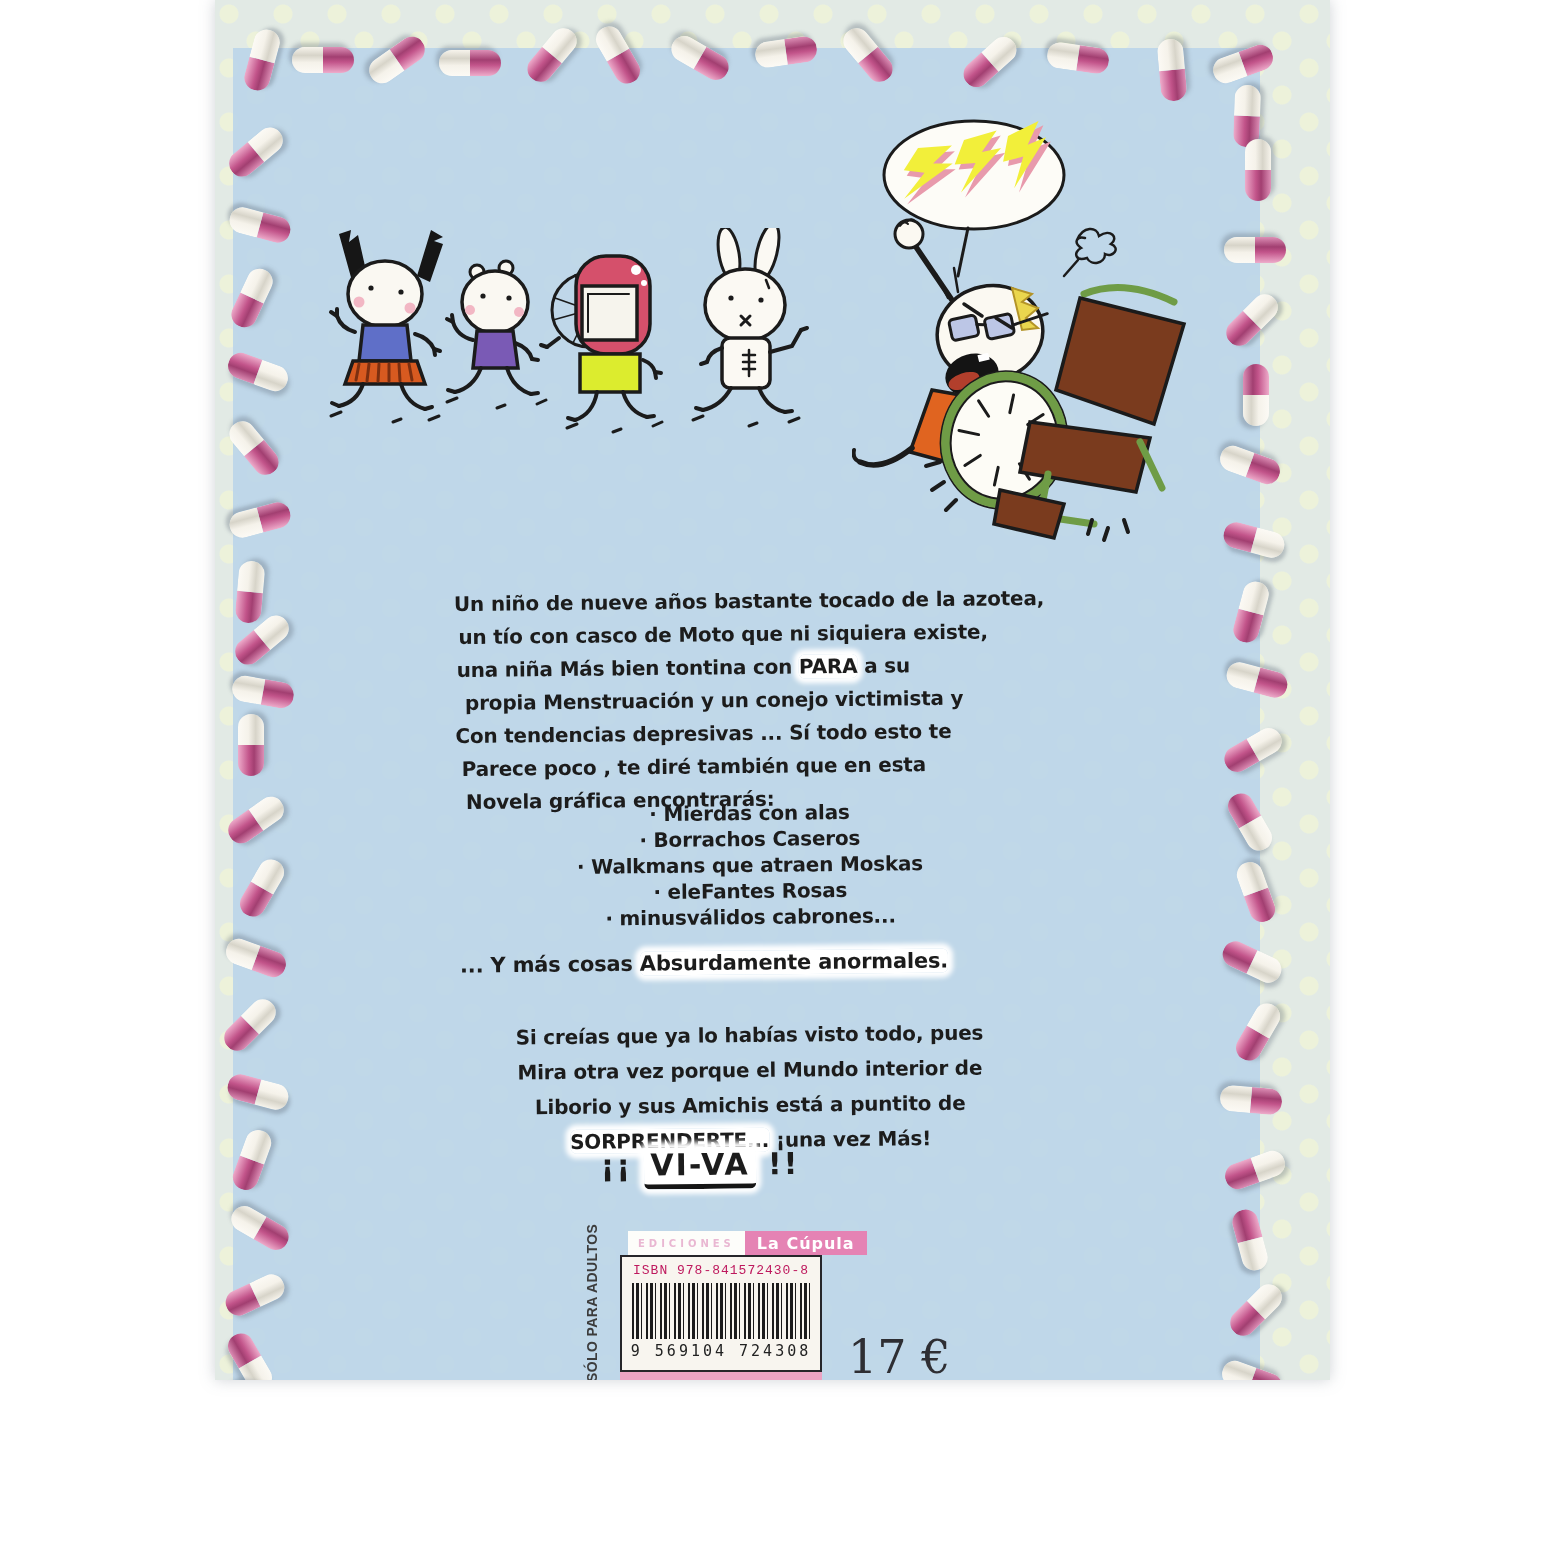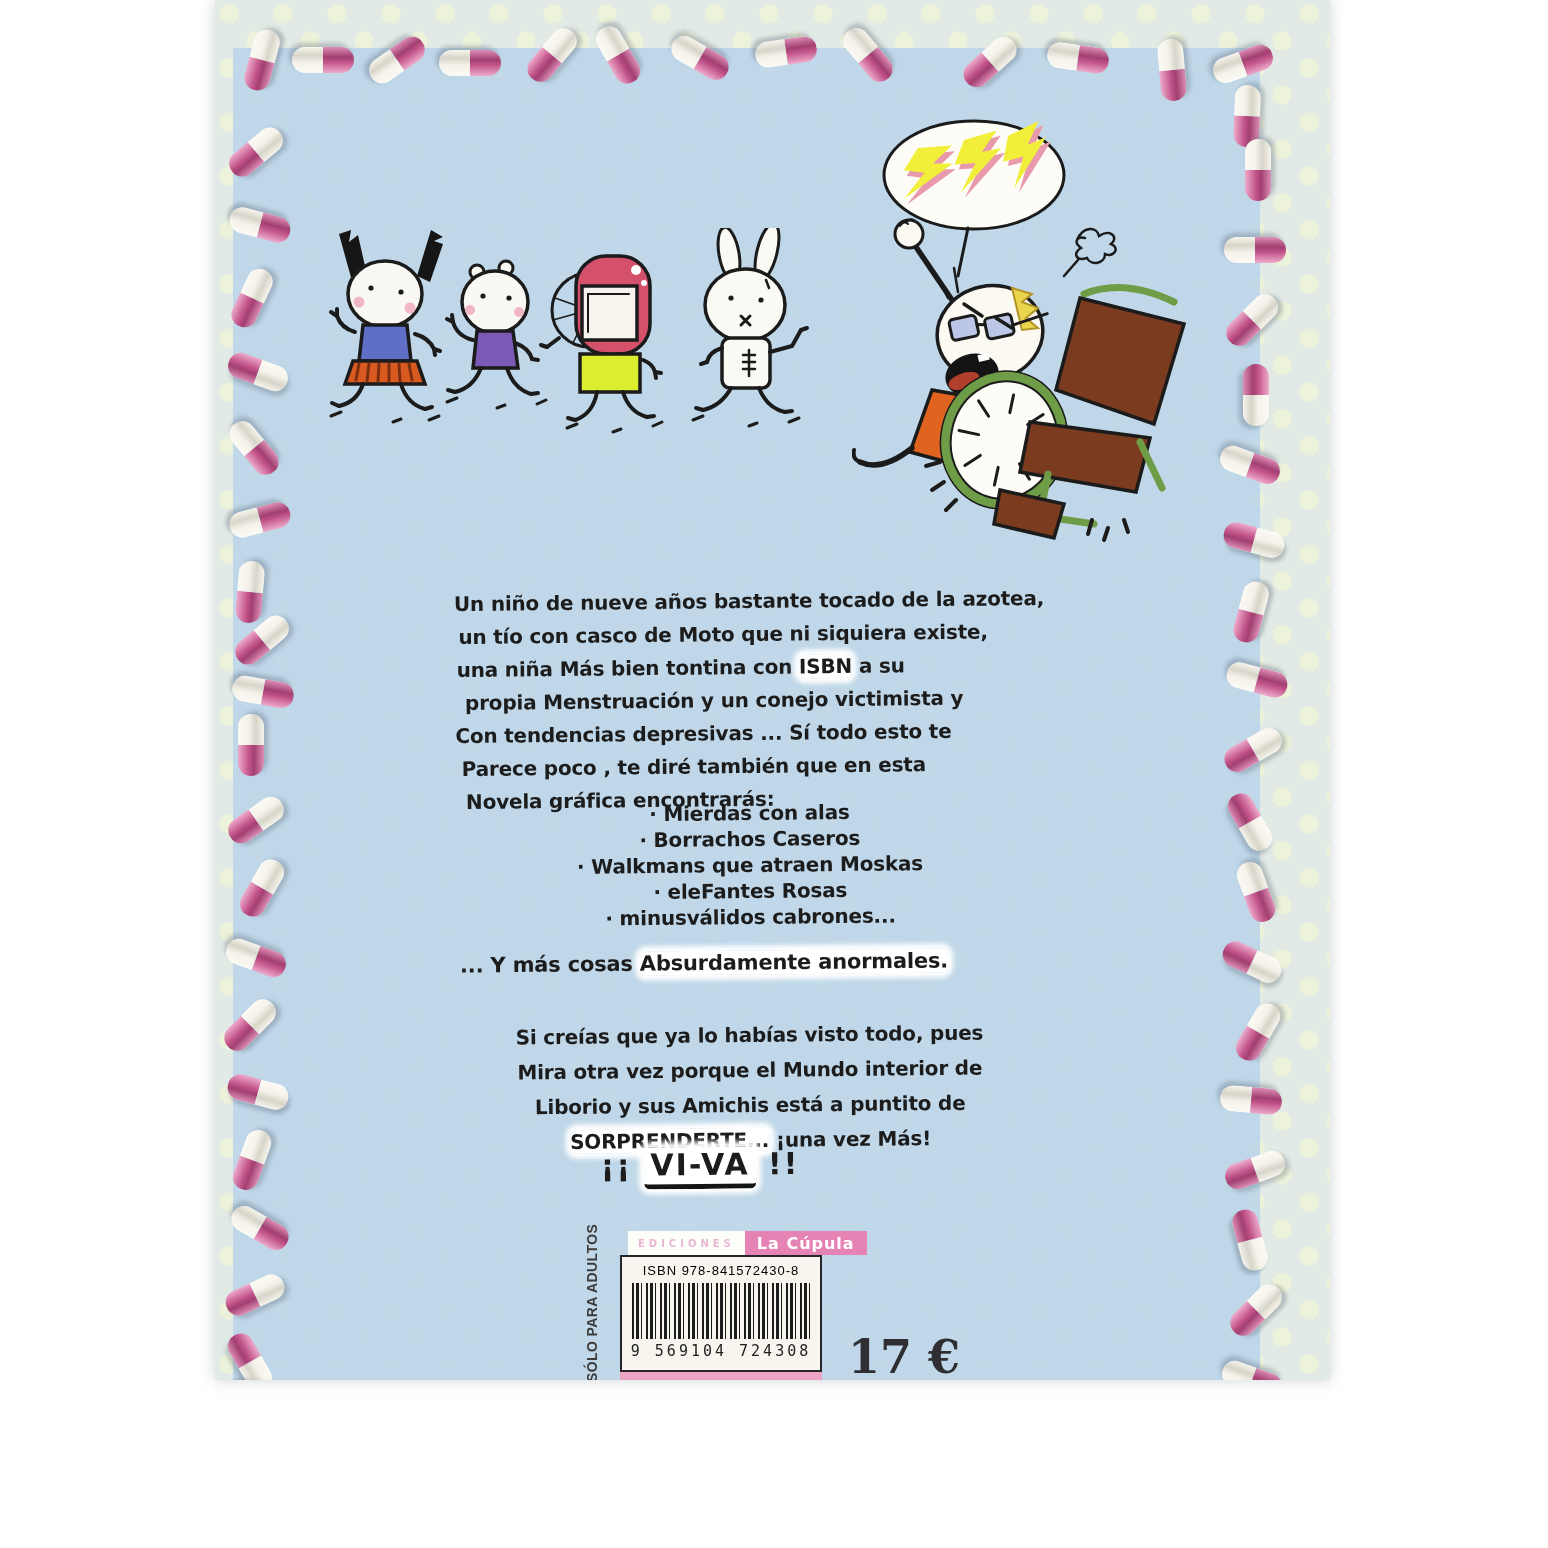--- a/index.html
+++ b/index.html
@@ -46,28 +46,28 @@
   .adults{position:absolute;left:584px;top:1382px;width:132px;font-family:"Liberation Sans",sans-serif;
           font-weight:bold;font-size:14px;letter-spacing:.4px;color:#3c3c3c;
           transform:rotate(-90deg);transform-origin:0 0;white-space:nowrap;}
   .logoband{position:absolute;left:628px;top:1231px;height:24px;display:flex;align-items:stretch;}
   .logoband .imprint{background:#fdfdfa;color:#e9b7d2;font-size:10px;font-weight:bold;
           letter-spacing:4px;display:flex;align-items:center;padding:0 10px;}
   .logoband .brand{background:var(--logo-pink);color:#ffffff;font-size:16px;font-weight:bold;
           letter-spacing:1px;display:flex;align-items:center;padding:0 12px;}
   .bcbox{position:absolute;left:620px;top:1255px;width:202px;height:117px;background:#f8f5ef;
          border:2px solid #26262a;box-sizing:border-box;text-align:center;}
-  .isbn{font-family:Liberation Sans, sans-serif;font-size:13px;letter-spacing:1px;color:#000000;margin-top:6px;}
+  .isbn{font-family:Liberation Mono, monospace;font-size:13px;letter-spacing:1px;color:#be185d;margin-top:6px;}
   .bars{margin:5px auto 0 auto;width:178px;height:56px;
         background:repeating-linear-gradient(90deg,#1c1c1c 0 2px,rgba(0,0,0,0) 2px 4px,
         #1c1c1c 4px 7px,rgba(0,0,0,0) 7px 9px,#1c1c1c 9px 10px,rgba(0,0,0,0) 10px 14px);}
   .digits{font-family:"DejaVu Sans Mono",monospace;font-size:15px;letter-spacing:3px;color:#222;margin-top:3px;}
   .pinkband{position:absolute;left:620px;top:1372px;width:202px;height:17px;background:var(--band-pink);}
   .price{position:absolute;left:848px;top:1330px;font-family:"DejaVu Serif",serif;
-         font-weight:bold;font-size:46px;color:#2e2e33;}
+         font-weight:normal;font-size:46px;color:#2e2e33;}
   svg{position:absolute;}
 </style>
 </head>
 <body>
 
 <div id="page">
   <div class="cover">
     <div class="panel"></div>
     <div id="pills">
         <div class="pill" style="left: 16px; top: 47px; transform: rotate(-75deg);">
@@ -548,21 +548,21 @@
               <path d="M88,372 l-14,4"></path>
               <path d="M104,410 l-10,10"></path>
           </g>
         </g>
       </g>
     </svg>
 
     <div class="hand blurb" style="left:240px;">
       <div>Un niño de nueve años bastante tocado de la azotea,</div>
       <div>un tío con casco de Moto que ni siquiera existe,</div>
-      <div><span>una niña Más bien tontina con </span><span class="hl">ISBN</span><span> a su</span></div>
+      <div><span>una niña Más bien tontina con </span><span class="hl">PARA</span><span> a su</span></div>
       <div>propia Menstruación y un conejo victimista y</div>
       <div>Con tendencias depresivas ... Sí todo esto te</div>
       <div>Parece poco , te diré también que en esta</div>
       <div>Novela gráfica encontrarás:</div>
     </div>
 
     <div class="hand features" style="left:255px;">
       <div>· Mierdas con alas</div>
       <div>· Borrachos Caseros</div>
       <div>· Walkmans que atraen Moskas</div>

